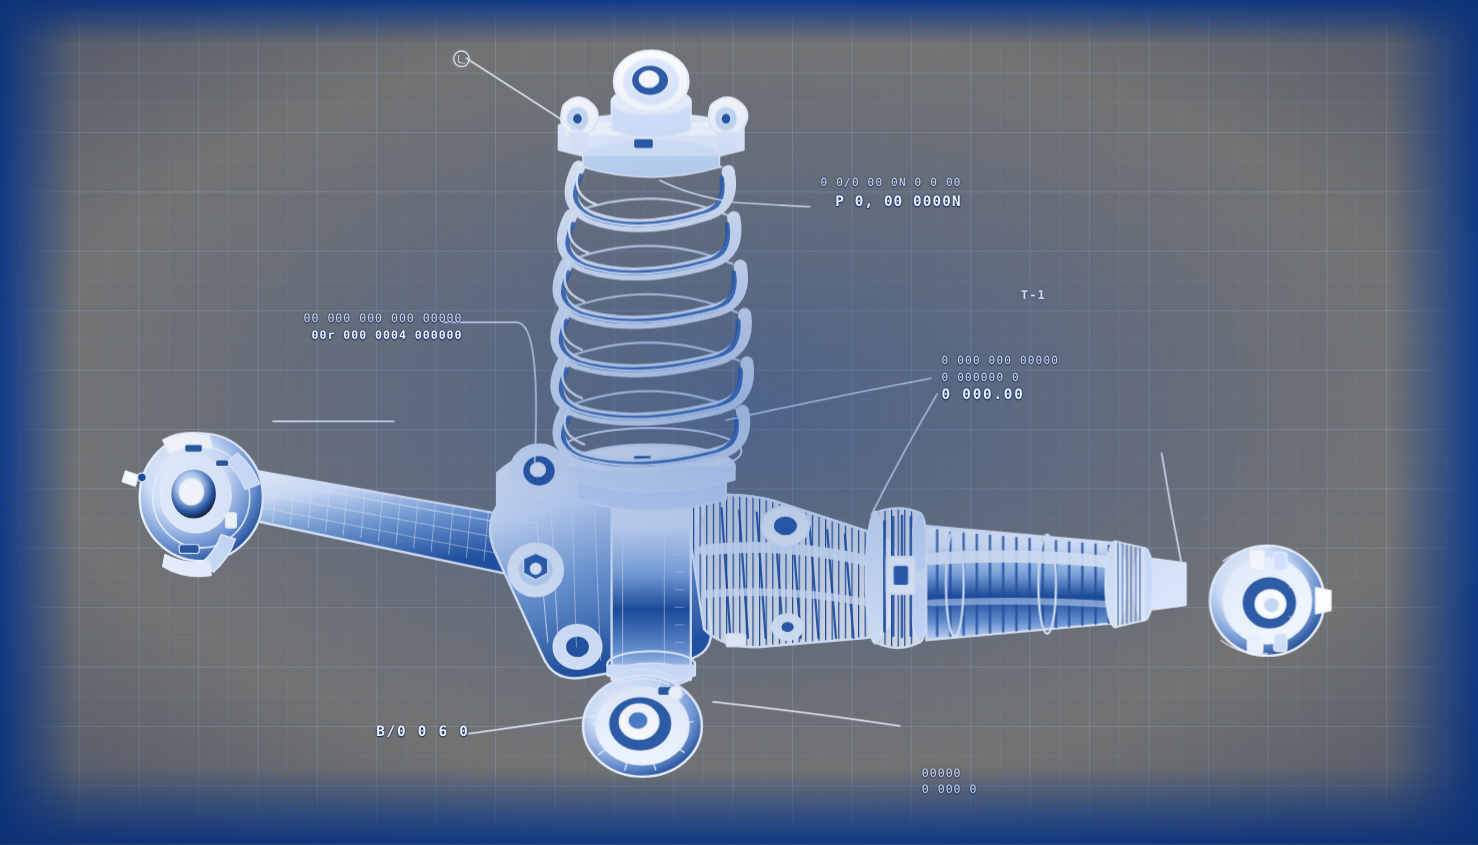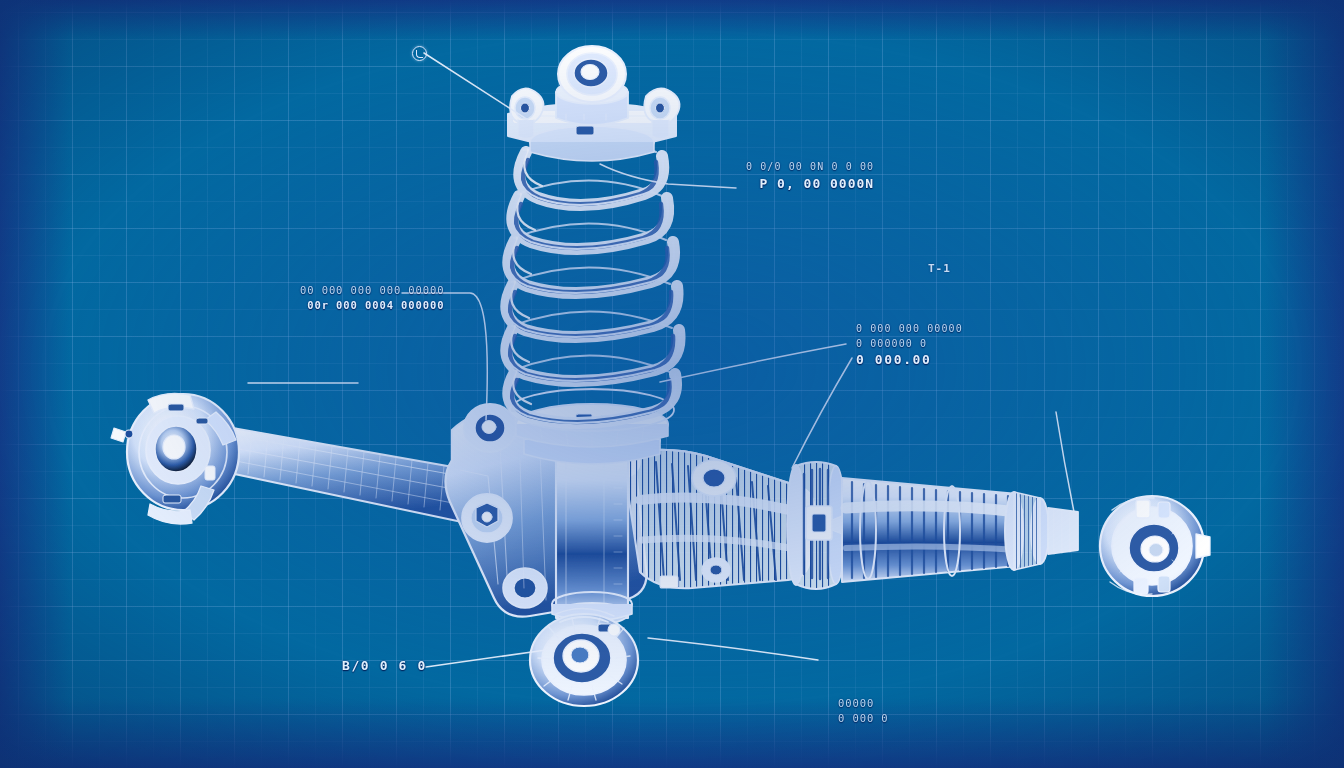--- a/index.html
+++ b/index.html
@@ -3,21 +3,21 @@
 <meta charset="utf-8">
 <title>Blueprint — Suspension Strut Assembly</title>
 <style>
   html,body{margin:0;padding:0;background:#0d2f73;}
   body{
     width:1344px;height:768px;overflow:hidden;position:relative;
     font-family:"DejaVu Sans Mono","Liberation Mono",monospace;
   }
   #sheet{
     position:absolute;inset:0;width:1344px;height:768px;overflow:hidden;
-    background:#0369a1;
+    background:#737373;
   }
   
   .grid-minor,.grid-major{position:absolute;inset:0;pointer-events:none;}
   .grid-minor{
     background-image:
       linear-gradient(to right, rgba(150,185,240,.085) 1px, transparent 1px),
       linear-gradient(to bottom, rgba(150,185,240,.085) 1px, transparent 1px);
     background-size:27px 27px;
     background-position:18px 12px;
   }
@@ -480,21 +480,21 @@
 
   <div class="vignette"></div>
 
   <div class="bubble" style="left:412px;top:46px;"></div>
 
   <div class="anno" style="left:746px;top:160px;">
     <span class="l1">0 0/0 00 0N 0 0 00</span>
     <span class="l2">P 0, 00  0000N</span>
   </div>
 
-  <div class="anno small" style="left:300px;top:283px;">
+  <div class="anno small" style="left:276px;top:283px;">
     <span class="l1">00 000 000 000 00000</span>
     <span class="l2">00r 000  0004 000000</span>
   </div>
 
   <div class="anno" style="left:856px;top:322px;">
     <span class="l1">0 000 000 00000</span>
     <span class="l1">0 000000 0</span>
     <span class="l3">0 000.00</span>
   </div>
 

